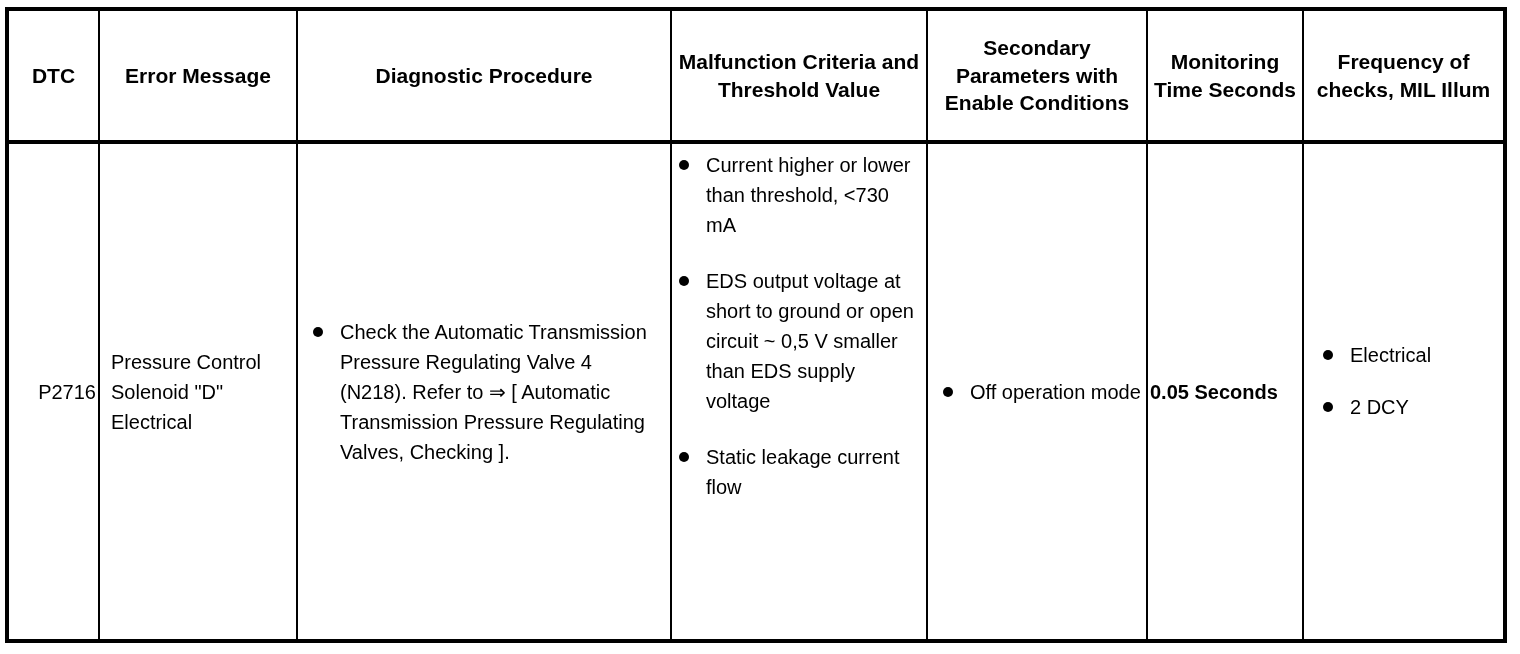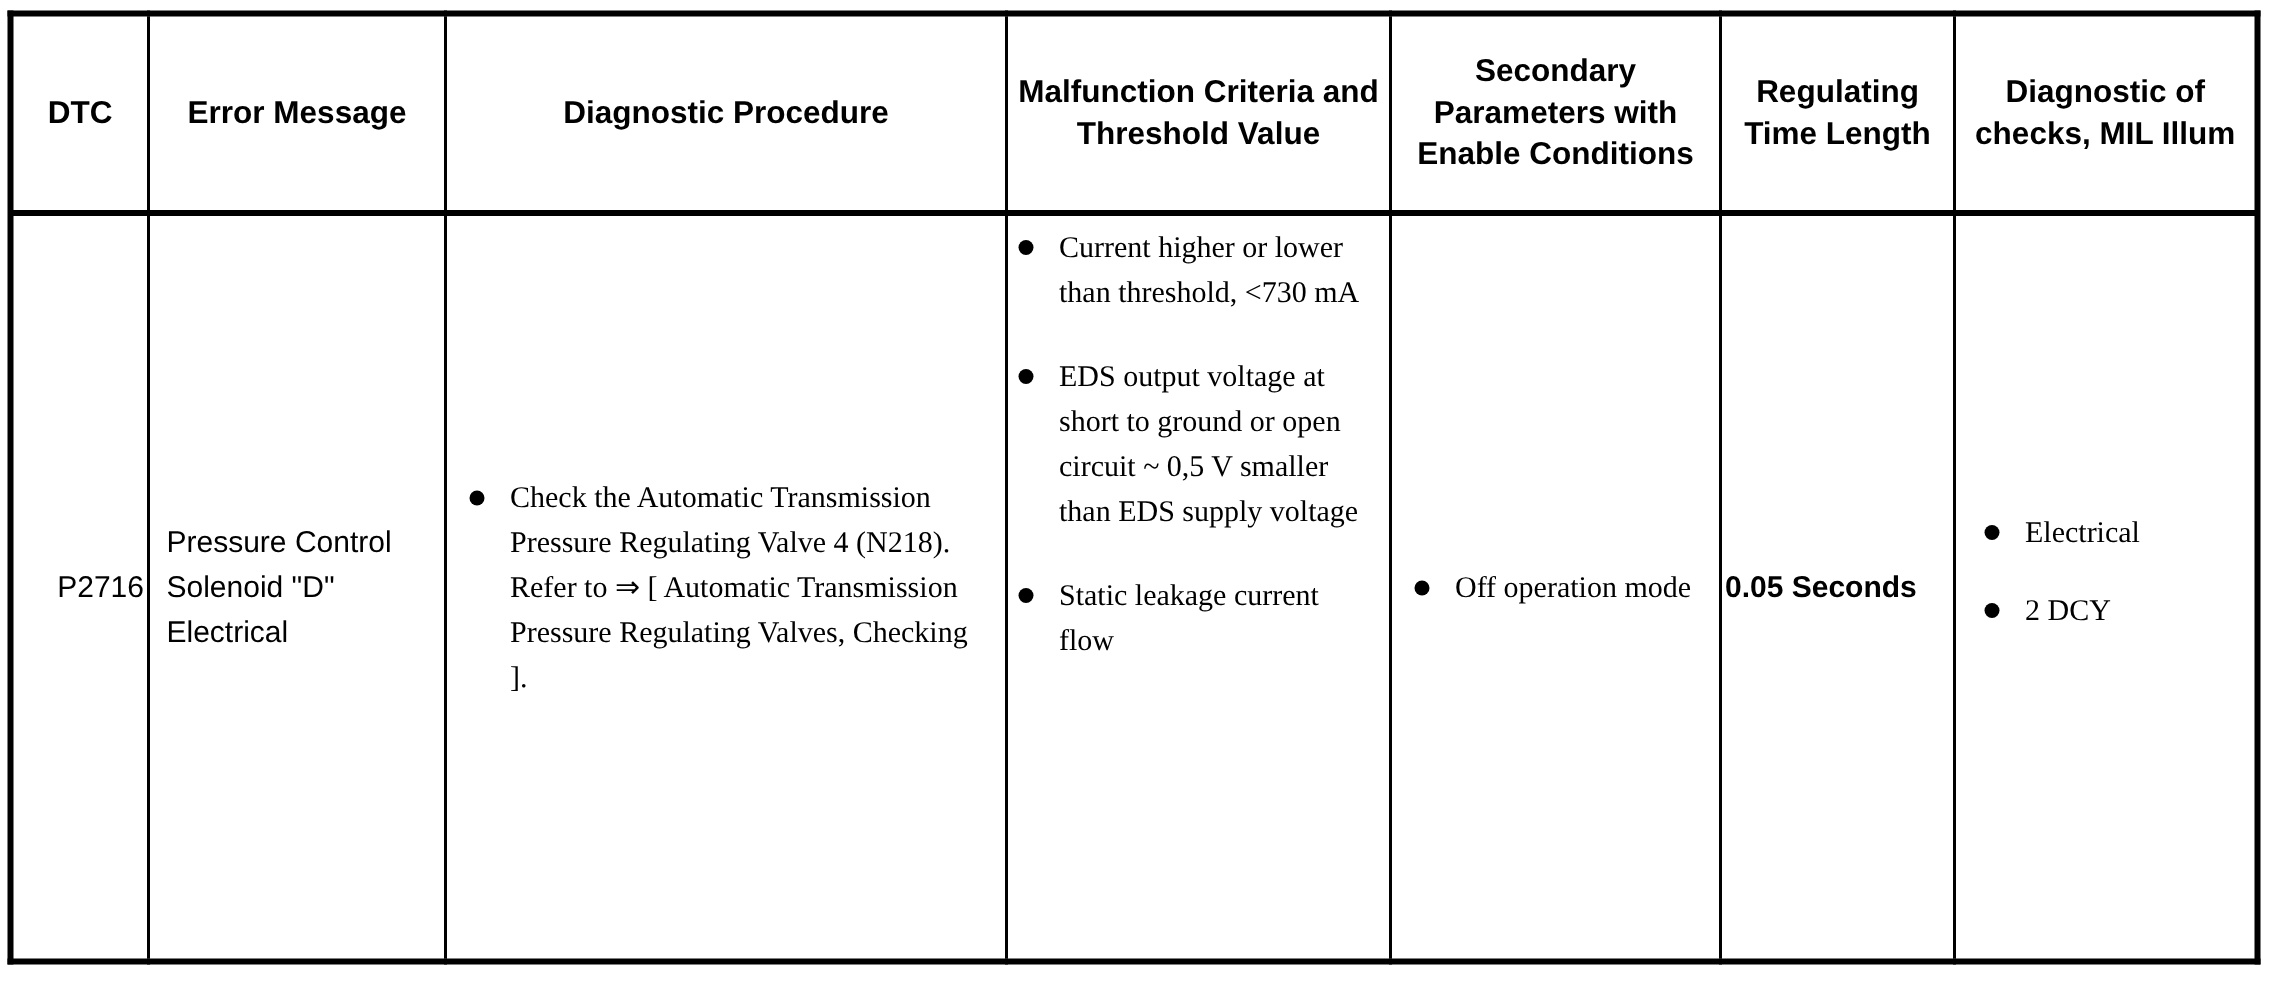--- a/index.html
+++ b/index.html
@@ -118,21 +118,20 @@
   
   ul.bullets {
     list-style: none;
     margin: 0;
     padding: 0;
   }
   ul.bullets > li {
     position: relative;
     padding-left: 28px;
     margin: 0 0 26px 0;
-    font-family: Liberation Serif, serif;
   }
   ul.bullets > li:last-child {
     margin-bottom: 0;
   }
   ul.bullets > li .bullet-dot {
     position: absolute;
     left: 1px;
     top: 10px;
     width: 10px;
     height: 10px;
@@ -167,22 +166,22 @@
       <col class="c-freq">
     </colgroup>
 
     <thead>
       <tr>
         <th class="th-left">DTC</th>
         <th class="th-left">Error Message</th>
         <th>Diagnostic Procedure</th>
         <th>Malfunction Criteria and Threshold Value</th>
         <th>Secondary Parameters with Enable Conditions</th>
-        <th>Regulating Time Length</th>
-        <th>Diagnostic of checks, MIL Illum</th>
+        <th>Monitoring Time Seconds</th>
+        <th>Frequency of checks, MIL Illum</th>
       </tr>
     </thead>
 
     <tbody>
       <tr>
 
         <td class="cell-dtc">P2716</td>
 
         <td class="cell-err">Pressure Control Solenoid "D" Electrical</td>
 

